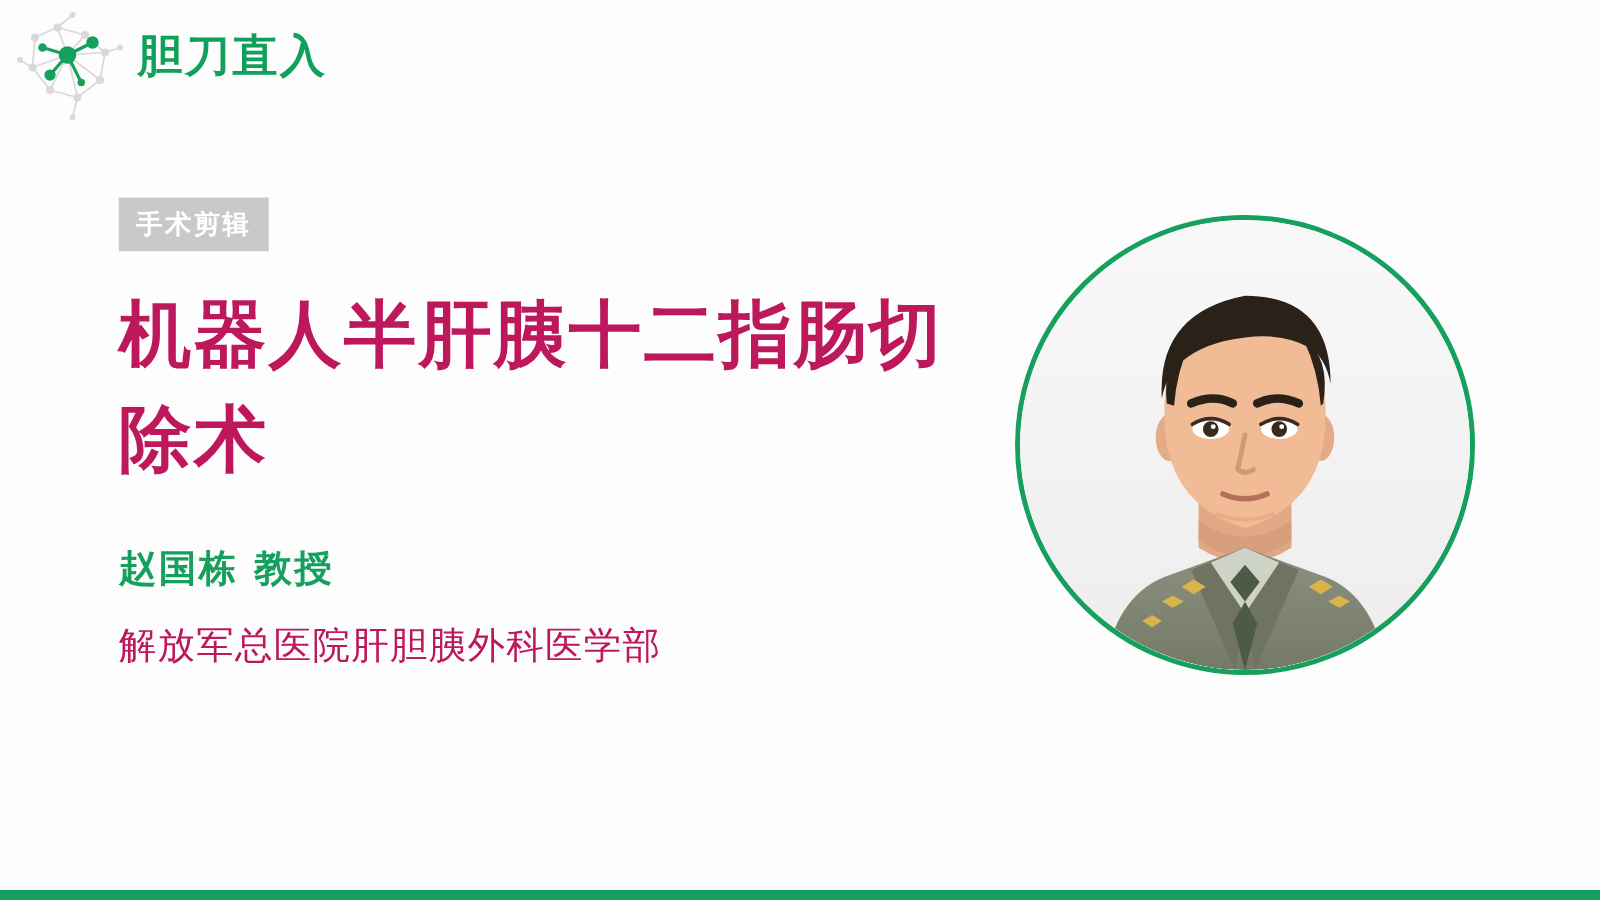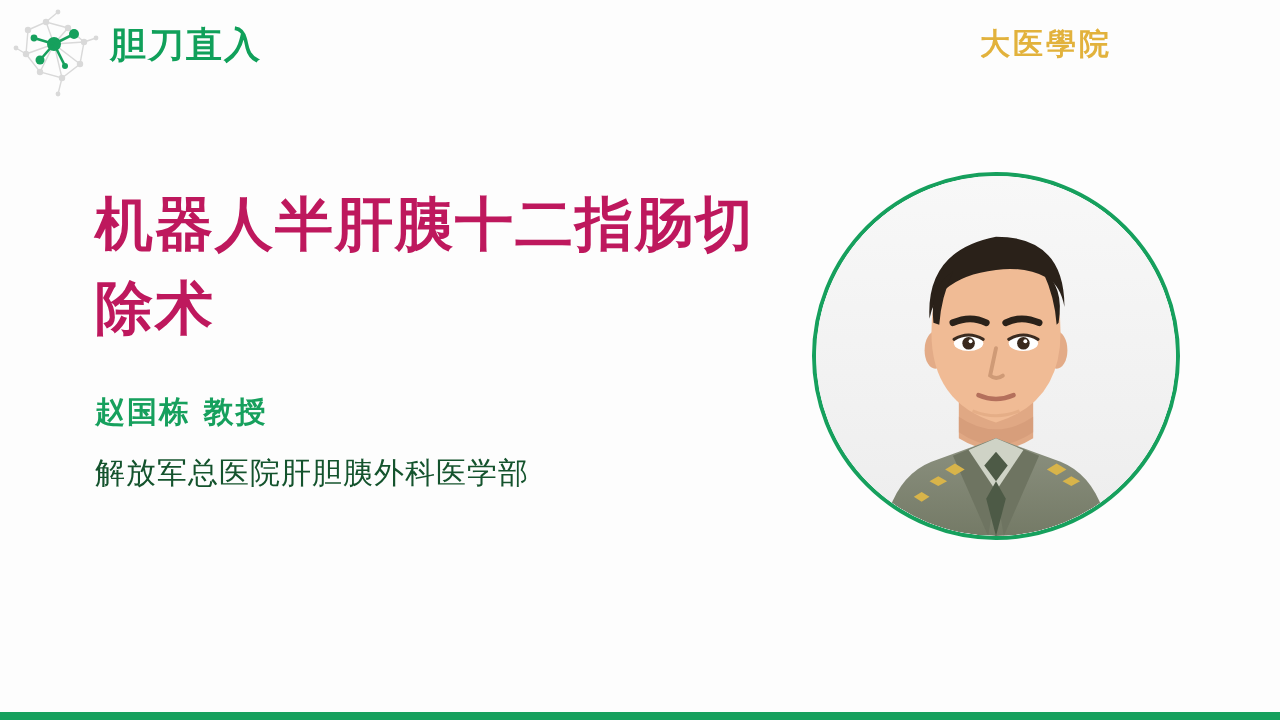--- a/index.html
+++ b/index.html
@@ -75,21 +75,21 @@
     margin-top: 42px;
     font-size: 30px;
     font-weight: bold;
     color: #16a05d;
     letter-spacing: 2px;
     font-family: "DejaVu Sans", "Liberation Sans", sans-serif;
   }
   .affiliation {
     margin-top: 20px;
     font-size: 30px;
-    color: #14532d;
+    color: #be185d;
     letter-spacing: 1px;
     font-family: "DejaVu Sans", "Liberation Sans", sans-serif;
   }
 
   
   .portrait-wrap {
     position: absolute;
     left: 812px; top: 172px;
     width: 368px; height: 368px;
     border-radius: 50%;
@@ -156,24 +156,24 @@
           <path d="M44 36 L64 26"></path>
           <path d="M44 36 L30 52"></path>
           <path d="M24 30 L44 36"></path>
           <path d="M44 36 L55 58"></path>
         </g>
       </svg>
     </div>
 
     <div class="brand-title">胆刀直入</div>
 
-    <div class="academy-logo">大医學院</div>
   </div>
 
   <div class="content">
+    <div class="tag">手术剪辑</div>
 
     <div class="title">机器人半肝胰十二指肠切除术</div>
 
     <div class="speaker">赵国栋 教授</div>
 
     <div class="affiliation">解放军总医院肝胆胰外科医学部</div>
   </div>
 
   <div class="portrait-wrap">
     <div class="portrait-inner">

